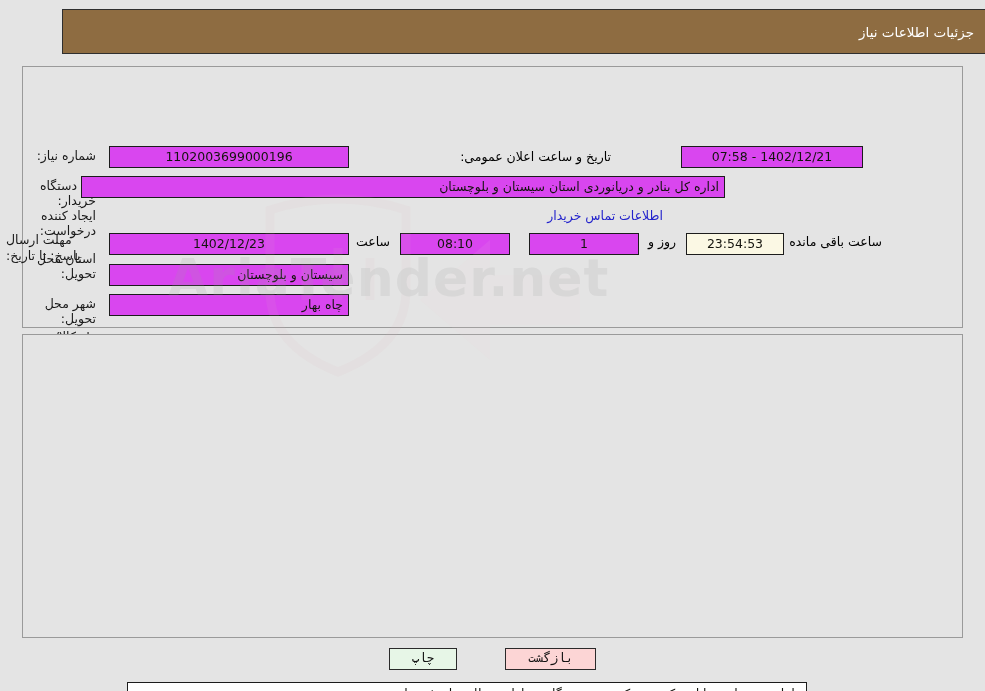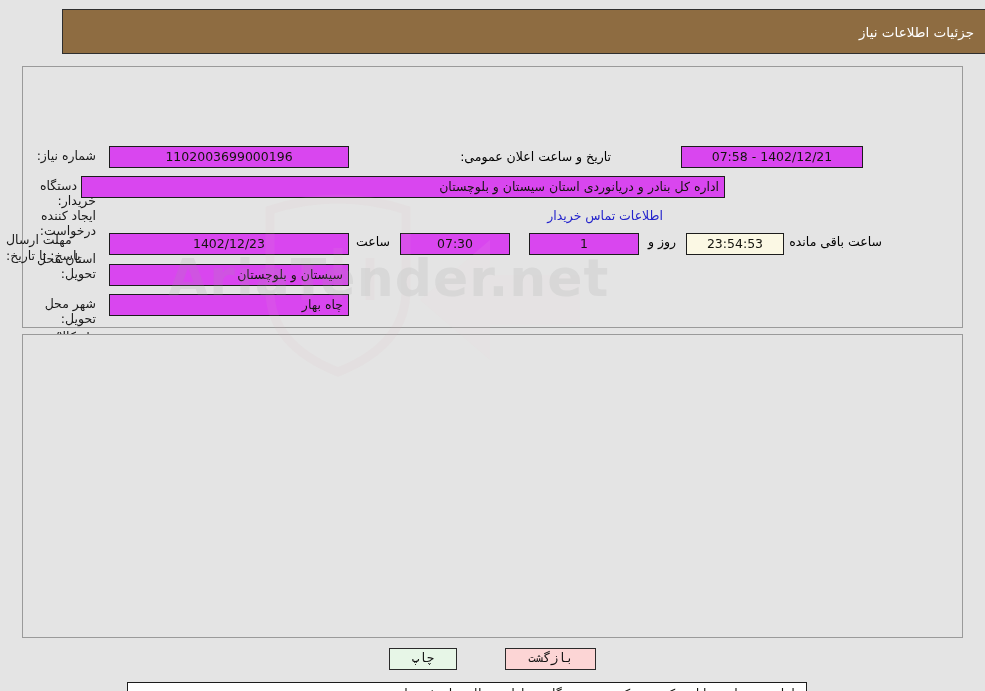--- a/index.html
+++ b/index.html
@@ -196,21 +196,21 @@
 
     <span class="lab-r" id="lbl-buyer">نام دستگاه خریدار:</span>
     <div class="fld right" id="fld-buyer">اداره کل بنادر و دریانوردی استان سیستان و بلوچستان</div>
 
     <span class="lab-r" id="lbl-creator">ایجاد کننده درخواست:</span>
     <span id="lnk-contact">اطلاعات تماس خریدار</span>
 
     <span class="lab-r" id="lbl-deadline">مهلت ارسال پاسخ: تا تاریخ:</span>
     <div class="fld center" id="fld-deadline-d">1402/12/23</div>
     <span id="lbl-hour">ساعت</span>
-    <div class="fld center" id="fld-deadline-h">07:30</div>
+    <div class="fld center" id="fld-deadline-h">08:10</div>
     <div class="fld center" id="fld-days">1</div>
     <span id="lbl-dayand">روز و</span>
     <div class="fld timer" id="fld-timer">23:54:53</div>
     <span id="lbl-remain">ساعت باقی مانده</span>
 
     <span class="lab-r" id="lbl-province">استان محل تحویل:</span>
     <div class="fld right" id="fld-province">سیستان و بلوچستان</div>
 
     <span class="lab-r" id="lbl-city">شهر محل تحویل:</span>
     <div class="fld right" id="fld-city">چاه بهار</div>

